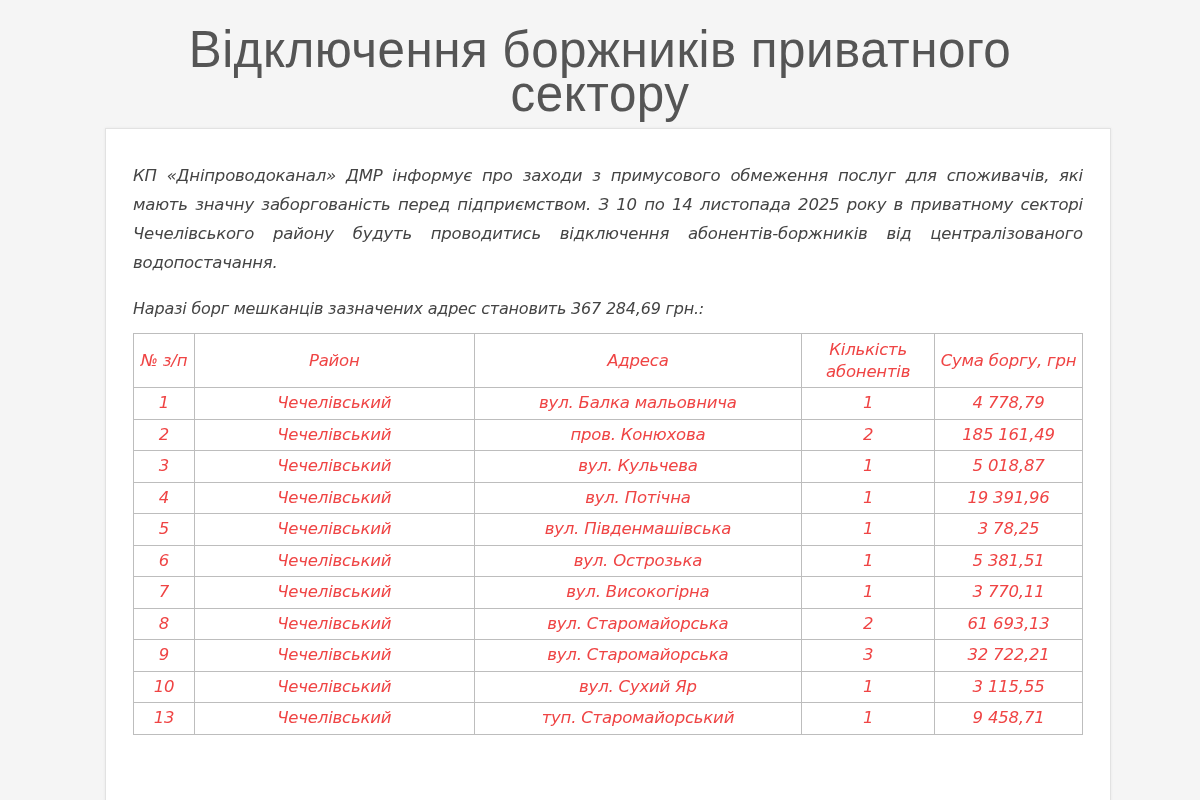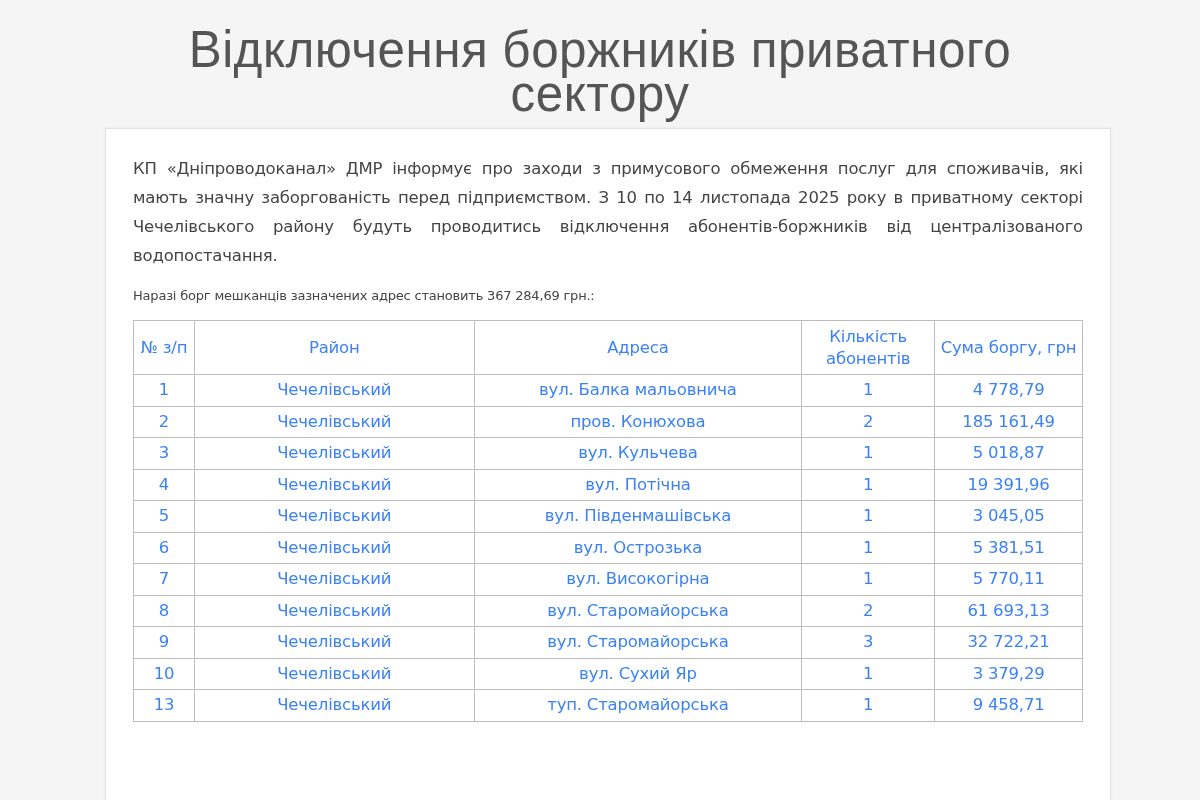--- a/index.html
+++ b/index.html
@@ -24,44 +24,45 @@
   .page-title span { display: block; }
   .panel {
     position: absolute;
     left: 105px; top: 128px;
     width: 1004px; height: 700px;
     background: #fff;
     border: 1px solid #e2e2e2;
     box-shadow: 0 0 3px rgba(0,0,0,0.06);
   }
   .content {
-    padding: 25px 27px 0 27px;
+    padding: 32px 27px 0 27px;
+    font-style: italic;
   }
   .intro {
     margin: 0;
     font-family: "DejaVu Sans", sans-serif;
     font-size: 16.5px;
     line-height: 29px;
     text-align: justify;
     color: #444;
     letter-spacing: -0.2px;
   }
   .debt-summary {
-    margin: 11px 0 0 0;
-    font-size: 13px;
+    margin: 17px 0 0 0;
+    font-size: 16px;
     line-height: 29px;
     color: #444;
     letter-spacing: -0.2px;
   }
   table {
     margin-top: 10px;
     border-collapse: collapse;
     width: 950px;
     font-size: 16.5px;
-    color: #3b82f6;
+    color: #ef4444;
     letter-spacing: -0.2px;
   }
   th, td {
     border: 1px solid #bdbdbd;
     text-align: center;
     font-weight: normal;
     padding: 0 4px;
   }
   th { height: 53px; line-height: 22px; }
   td { height: 30.5px; line-height: 30px; }
@@ -128,60 +129,60 @@
             <td>Чечелівський</td>
             <td>вул. Потічна</td>
             <td>1</td>
             <td>19 391,96</td>
           </tr>
           <tr>
             <td>5</td>
             <td>Чечелівський</td>
             <td>вул. Південмашівська</td>
             <td>1</td>
-            <td>3 045,05</td>
+            <td>3 78,25</td>
           </tr>
           <tr>
             <td>6</td>
             <td>Чечелівський</td>
             <td>вул. Острозька</td>
             <td>1</td>
             <td>5 381,51</td>
           </tr>
           <tr>
             <td>7</td>
             <td>Чечелівський</td>
             <td>вул. Високогірна</td>
             <td>1</td>
-            <td>5 770,11</td>
+            <td>3 770,11</td>
           </tr>
           <tr>
             <td>8</td>
             <td>Чечелівський</td>
             <td>вул. Старомайорська</td>
             <td>2</td>
             <td>61 693,13</td>
           </tr>
           <tr>
             <td>9</td>
             <td>Чечелівський</td>
             <td>вул. Старомайорська</td>
             <td>3</td>
             <td>32 722,21</td>
           </tr>
           <tr>
             <td>10</td>
             <td>Чечелівський</td>
             <td>вул. Сухий Яр</td>
             <td>1</td>
-            <td>3 379,29</td>
+            <td>3 115,55</td>
           </tr>
           <tr>
             <td>13</td>
             <td>Чечелівський</td>
-            <td>туп. Старомайорська</td>
+            <td>туп. Старомайорський</td>
             <td>1</td>
             <td>9 458,71</td>
           </tr>
         </tbody>
     </table>
   </div>
 </div>
 
 </body></html>

